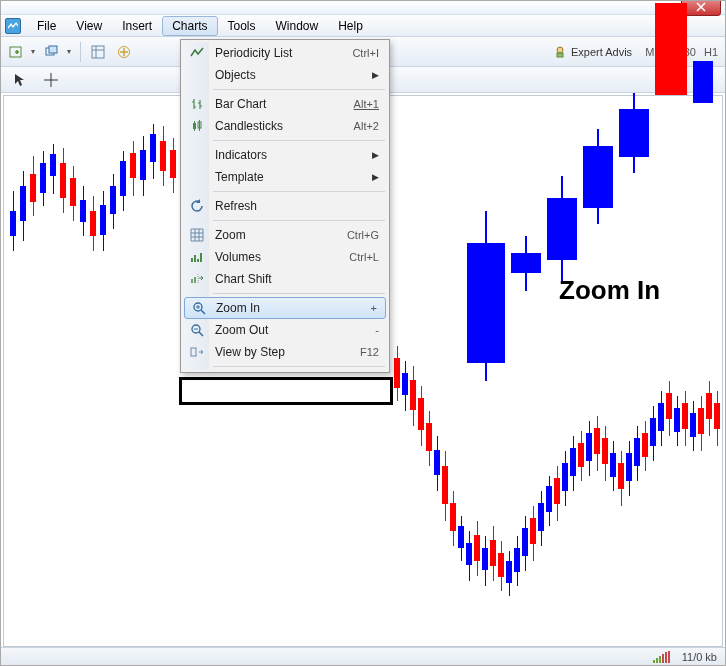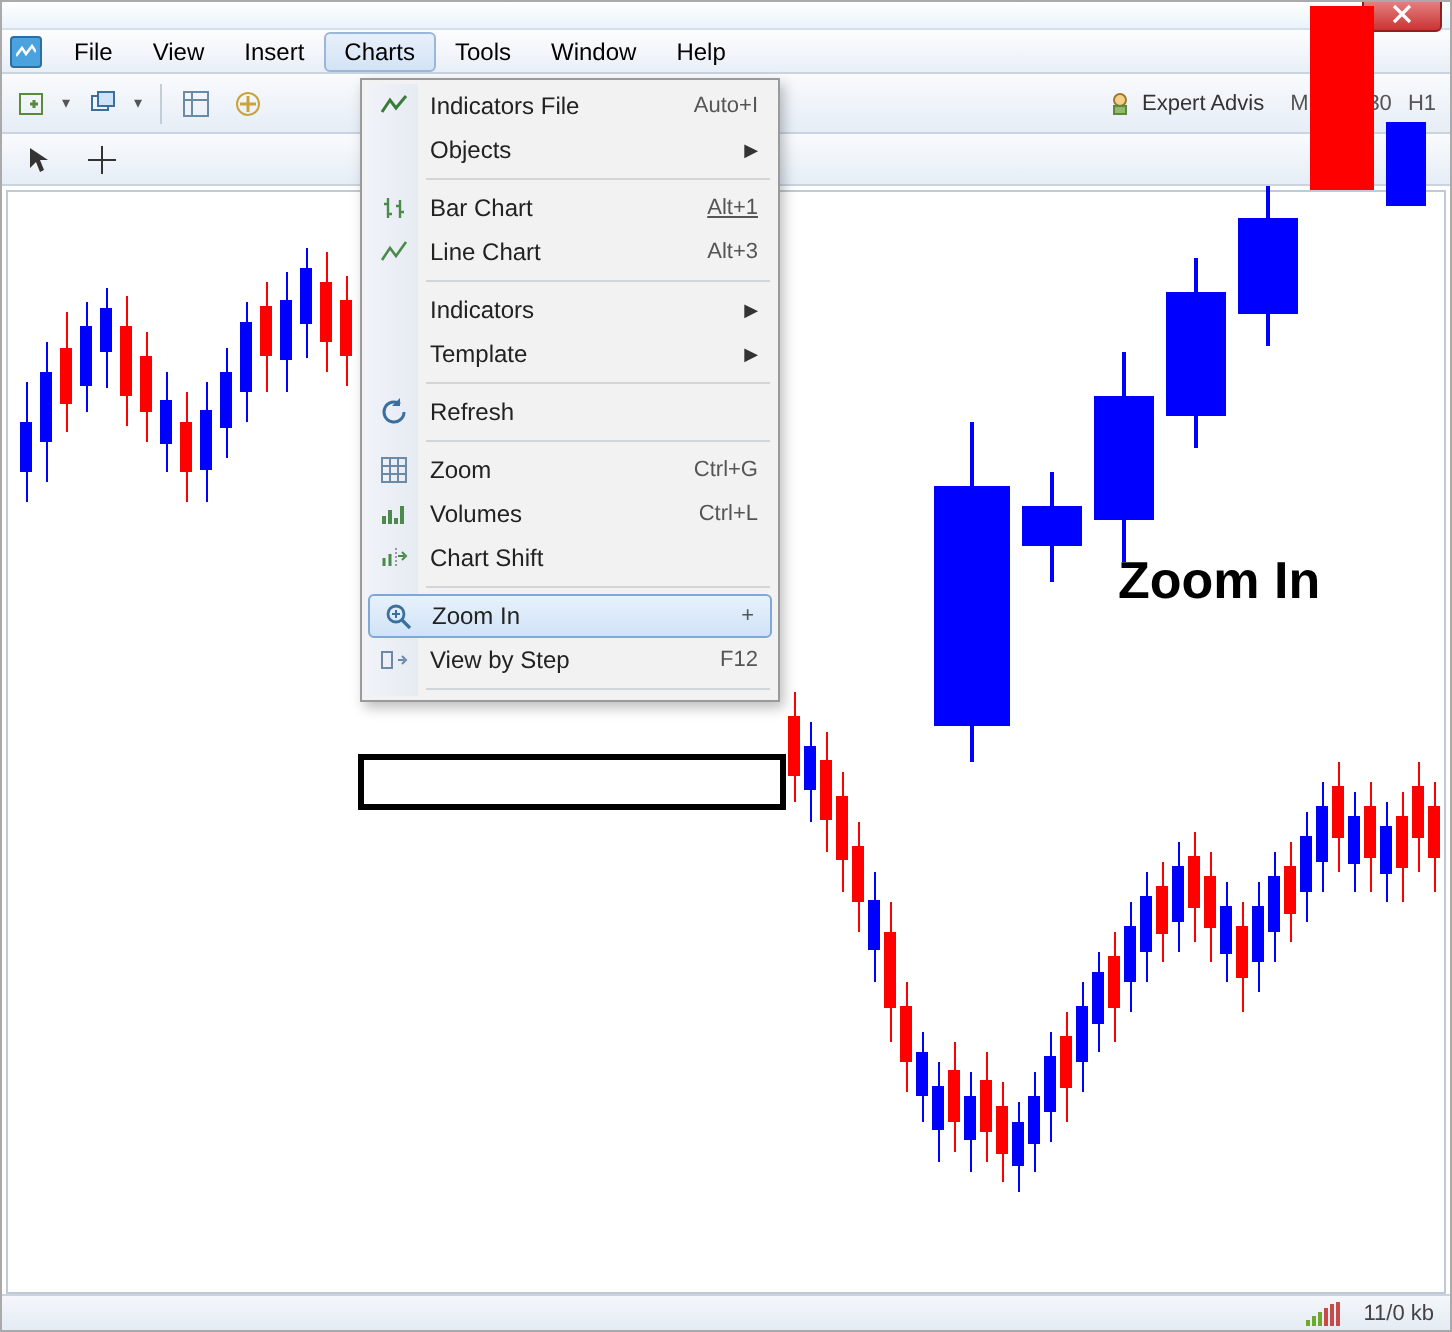--- a/index.html
+++ b/index.html
@@ -394,45 +394,48 @@
 
 <div class="dropdown">
   <div class="dd-gutter"></div>
 
   <div class="dd-item">
     <span class="dd-icon">
         <svg width="14" height="14" viewBox="0 0 14 14">
           <polyline points="1,10 5,4 8,8 13,2" stroke="#3a7a3a" fill="none" stroke-width="1.5"></polyline>
         </svg>
       </span>
-    <span>Indicators File</span>
-      <span class="sc">Auto+I</span>
+    <span>Periodicity List</span>
+      <span class="sc">Ctrl+I</span>
   </div>
   <div class="dd-item">
     <span>Objects</span>
       <span class="arrow">▶</span>
   </div>
   <div class="dd-sep"></div>
   <div class="dd-item">
     <span class="dd-icon">
         <svg width="14" height="14" viewBox="0 0 14 14">
           <path d="M4 2 v10 M2 5 h2 M4 10 h2 M10 3 v9 M8 6 h2 M10 9 h2" stroke="#4a8a4a" stroke-width="1.2"></path>
         </svg>
       </span>
     <span>Bar Chart</span>
       <span class="sc"><span style="text-decoration:underline">Alt+1</span></span>
   </div>
   <div class="dd-item">
     <span class="dd-icon">
         <svg width="14" height="14" viewBox="0 0 14 14">
-          <polyline points="1,11 5,5 8,9 13,2" stroke="#4a8a4a" fill="none" stroke-width="1.3"></polyline>
-        </svg>
-      </span>
-    <span>Line Chart</span>
-      <span class="sc">Alt+3</span>
+          <rect x="3" y="4" width="3" height="6" fill="#4a8a4a"></rect>
+          <path d="M4.5 2 v10" stroke="#4a8a4a"></path>
+          <rect x="8" y="3" width="3" height="6" fill="none" stroke="#4a8a4a"></rect>
+          <path d="M9.5 1 v11" stroke="#4a8a4a"></path>
+        </svg>
+      </span>
+    <span>Candlesticks</span>
+      <span class="sc">Alt+2</span>
   </div>
   <div class="dd-sep"></div>
   <div class="dd-item">
     <span>Indicators</span>
       <span class="arrow">▶</span>
   </div>
   <div class="dd-item">
     <span>Template</span>
       <span class="arrow">▶</span>
   </div>
@@ -479,20 +482,31 @@
   <div class="dd-item highlight">
     <span class="dd-icon">
         <svg width="14" height="14" viewBox="0 0 14 14">
           <circle cx="6" cy="6" r="4" fill="none" stroke="#3a6fa0" stroke-width="1.4"></circle>
           <path d="M6 4 v4 M4 6 h4" stroke="#3a6fa0"></path>
           <path d="M9 9 l4 4" stroke="#3a6fa0" stroke-width="1.6"></path>
         </svg>
       </span>
     <span>Zoom In</span>
       <span class="sc">+</span>
+  </div>
+  <div class="dd-item">
+    <span class="dd-icon">
+        <svg width="14" height="14" viewBox="0 0 14 14">
+          <circle cx="6" cy="6" r="4" fill="none" stroke="#3a6fa0" stroke-width="1.4"></circle>
+          <path d="M4 6 h4" stroke="#3a6fa0"></path>
+          <path d="M9 9 l4 4" stroke="#3a6fa0" stroke-width="1.6"></path>
+        </svg>
+      </span>
+    <span>Zoom Out</span>
+      <span class="sc">-</span>
   </div>
   <div class="dd-item">
     <span class="dd-icon">
         <svg width="14" height="14" viewBox="0 0 14 14">
           <rect x="1" y="3" width="5" height="8" fill="none" stroke="#6b8aa8"></rect>
           <path d="M9 7 h3 M11 5 l2 2 l-2 2" stroke="#6b8aa8" fill="none"></path>
         </svg>
       </span>
     <span>View by Step</span>
       <span class="sc">F12</span>

